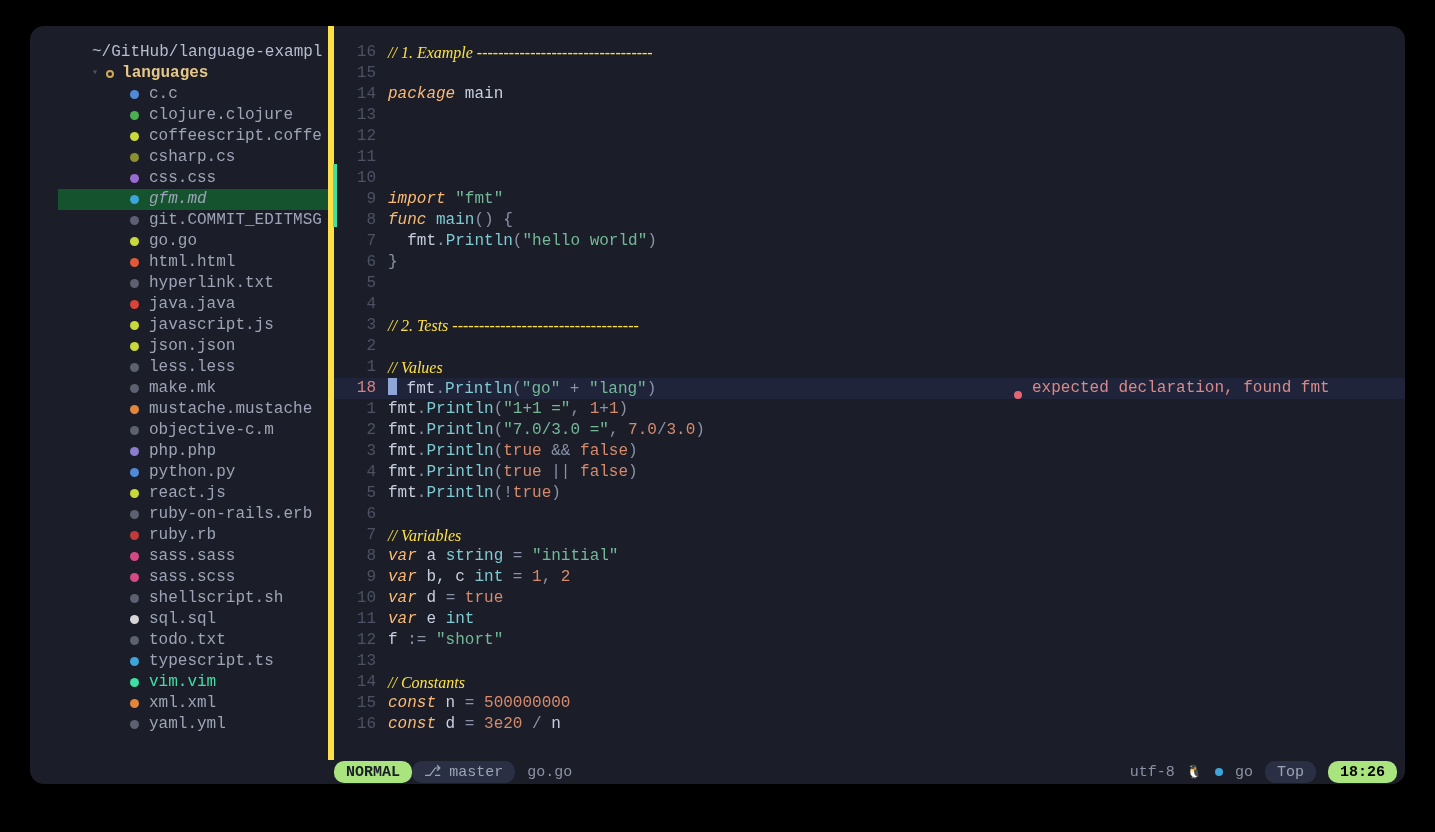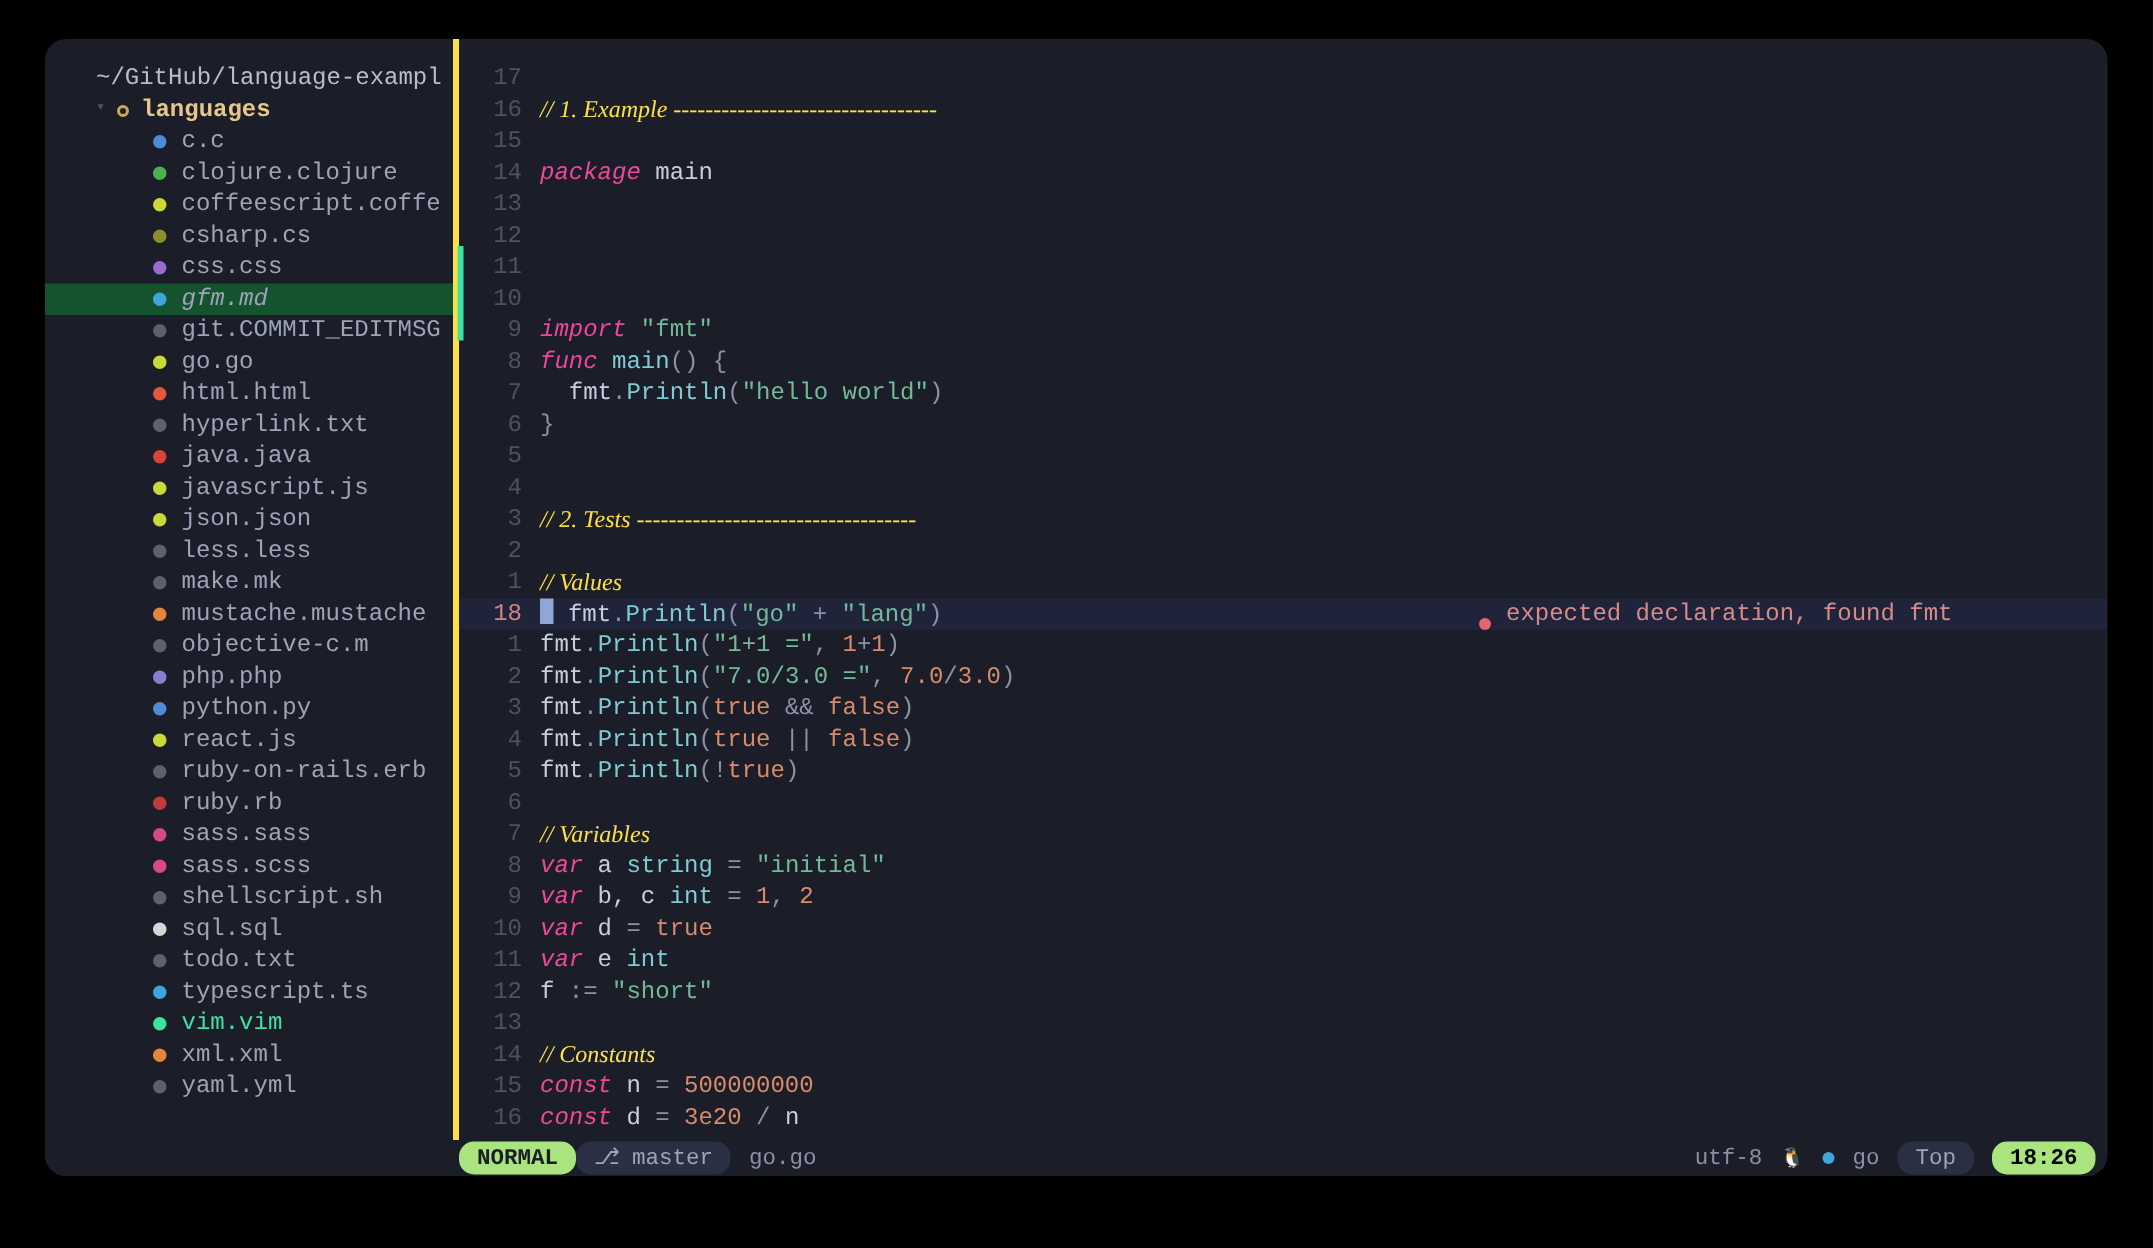--- a/index.html
+++ b/index.html
@@ -22,22 +22,23 @@
     border-radius: 14px;
     box-shadow: 0 10px 40px rgba(0,0,0,.6);
     overflow: hidden;
     display: flex;
   }
   
   .sidebar {
     width: 276px;
     flex: 0 0 276px;
     padding-top: 16px;
-    border-right: 4px solid #fde047;
+    border-right: 6px solid #fde047;
     position: relative;
+    margin-left: 28px;
   }
   .sidebar-title {
     color: #b7bdd0;
     padding-left: 34px;
     white-space: nowrap;
   }
   .tree-root {
     display: flex;
     align-items: center;
     gap: 8px;
@@ -115,21 +116,21 @@
     color: #4c5264;
     user-select: none;
   }
   .gutter.cur { color: #d18484; }
   .code {
     white-space: pre;
     color: #c8cee0;
   }
   
   .cmt  { color: #fde047; font-style: italic; font-family: Liberation Serif, serif; }
-  .kw   { color: #ec4899; font-style: italic; text-align: right; }
+  .kw   { color: #fdba74; font-style: italic; text-align: right; }
   .fn   { color: #7fcad3; }
   .id   { color: #c8cee0; }
   .str  { color: #73b998; }
   .op   { color: #8992a7; }
   .num  { color: #d78a6c; }
   .bool { color: #d78a6c; }
   .cursor {
     display:inline-block;
     width:9px;
     height:17px;
@@ -311,24 +312,20 @@
         <div class="file">
           <span class="dot" style="background: rgb(92, 96, 112);"></span>
           <span class="fname">yaml.yml</span>
         </div>
       </div>
     <div class="diff-bar"></div>
   </div>
 
   <div class="editor">
     <div class="lines" id="code-lines">
-        <div class="row">
-          <div class="gutter">17</div>
-          <div class="code"></div>
-        </div>
         <div class="row">
           <div class="gutter">16</div>
           <div class="code"><span class="cmt">// 1. Example ---------------------------------</span></div>
         </div>
         <div class="row">
           <div class="gutter">15</div>
           <div class="code"></div>
         </div>
         <div class="row">
           <div class="gutter">14</div>

